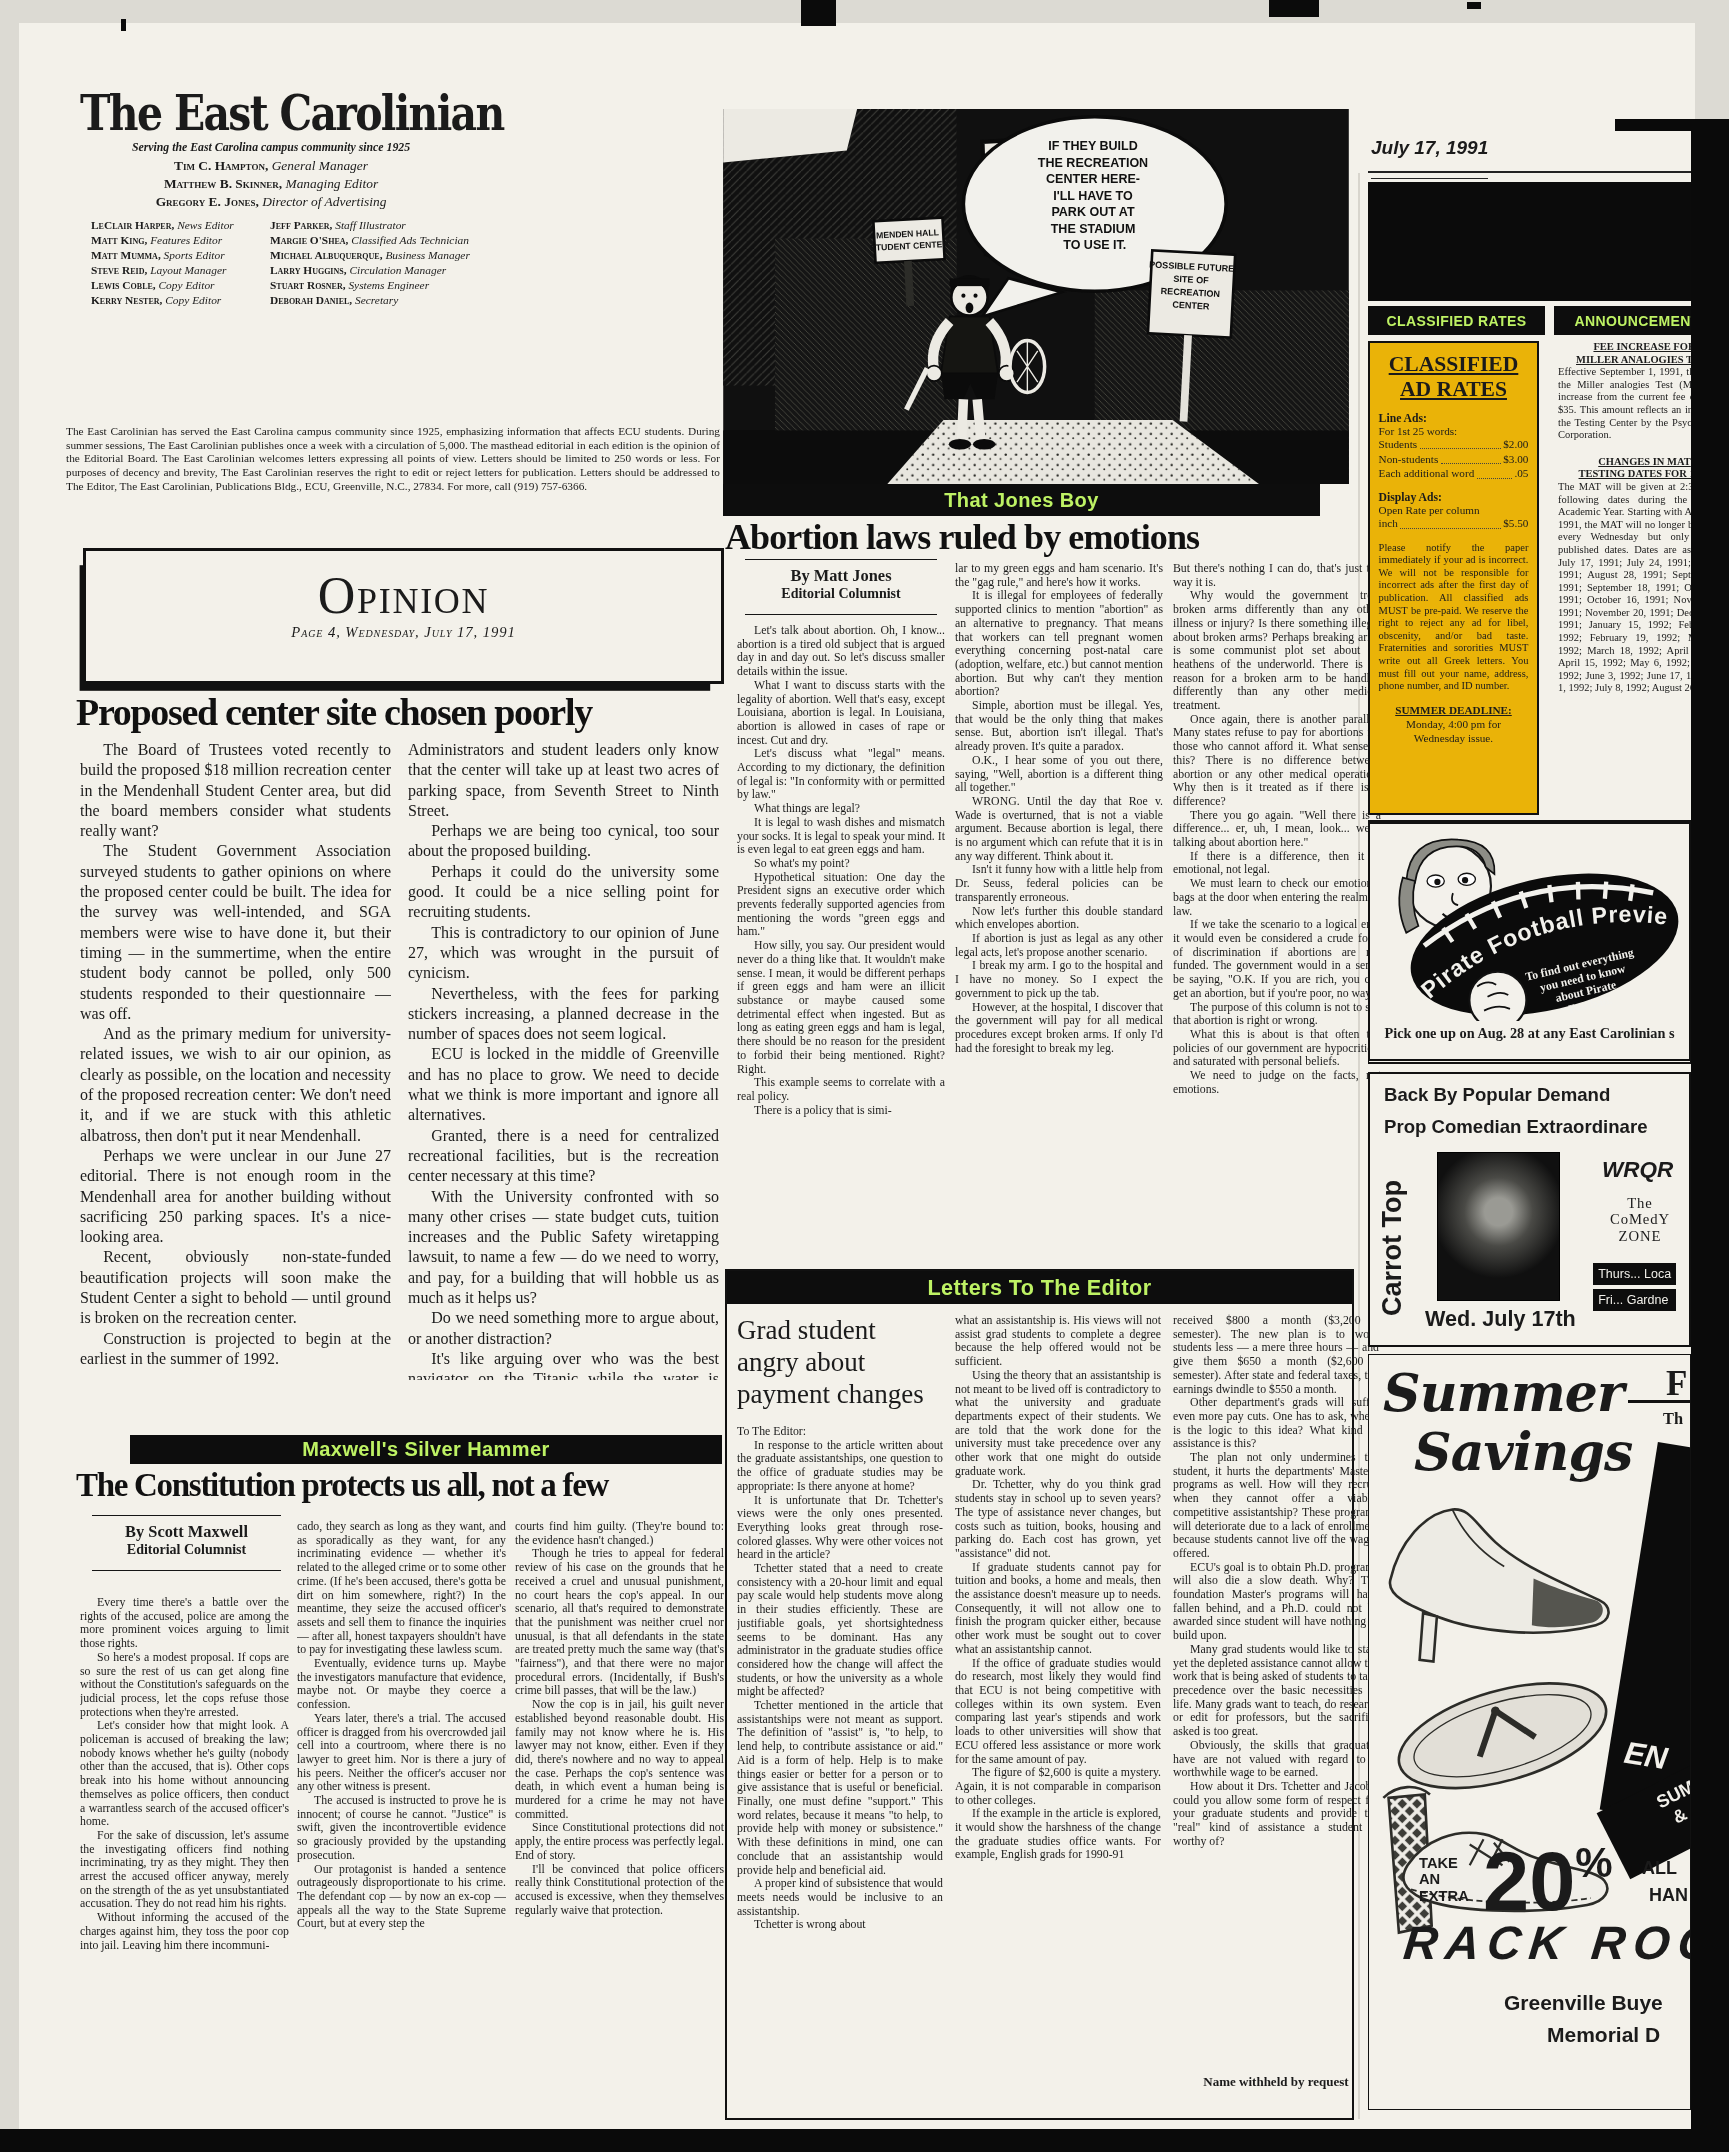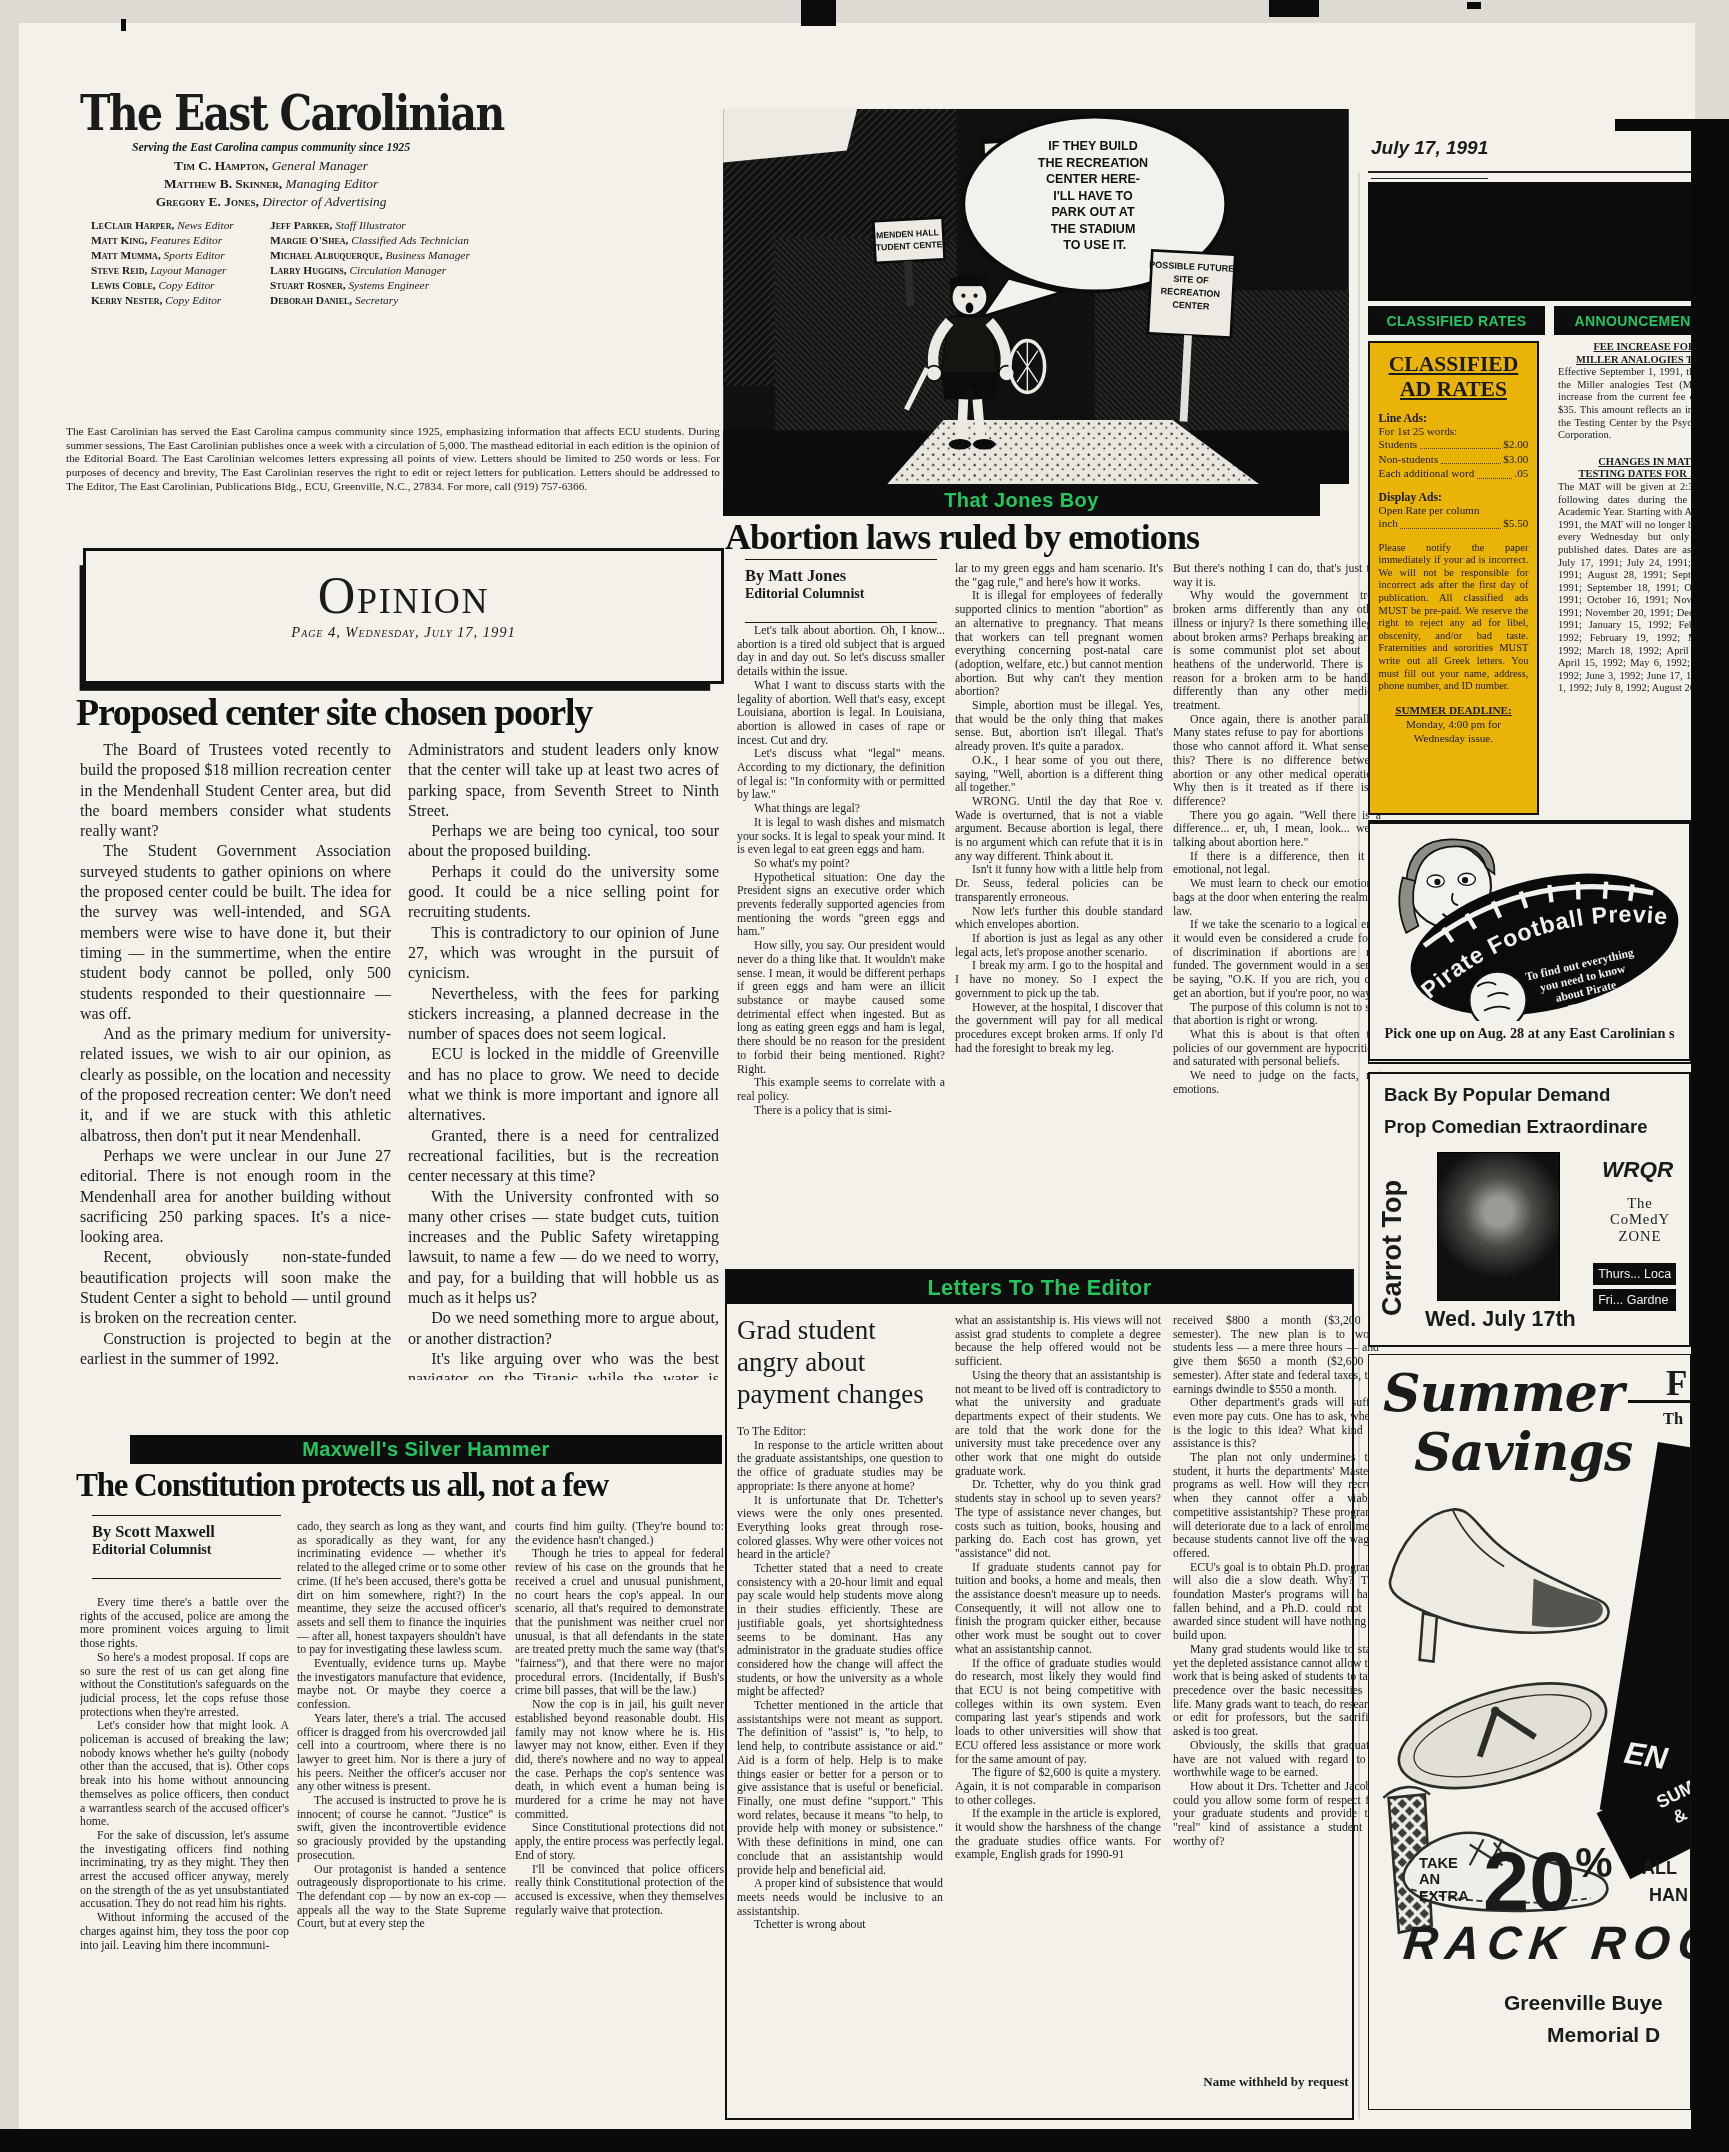--- a/index.html
+++ b/index.html
@@ -5,21 +5,21 @@
   html,body{margin:0;padding:0;}
   body{
     width:1729px;height:2152px;position:relative;overflow:hidden;
     background:#dcdad3;
     font-family:"Liberation Serif",serif;color:#1b1b1b;
   }
   .abs{position:absolute;}
   .sheet{position:absolute;left:19px;top:22.5px;width:1676px;height:2108px;background:#f3f1ea;}
   .mark{position:absolute;background:#0b0b0b;}
   .blackbar{
-    background:#0d0d0d;color:#22c55e;font-family:"Liberation Sans",sans-serif;
+    background:#0d0d0d;color:#bef264;font-family:"Liberation Sans",sans-serif;
     font-weight:bold;display:flex;align-items:center;justify-content:center;
     letter-spacing:0.4px;
   }
   
   .mast-title{
     font-family:"DejaVu Serif",serif;font-weight:900;font-size:41px;letter-spacing:-1.7px;
     transform:scaleY(1.18);transform-origin:top left;text-align:center;white-space:nowrap;
   }
   .mast-tag{font-weight:bold;font-style:italic;font-size:11.8px;text-align:center;}
   .leader-row{text-align:center;font-size:13.4px;line-height:18px;}
@@ -29,22 +29,22 @@
   .staff-row{font-size:11.4px;line-height:15px;}
   .mast-note{font-size:11.3px;line-height:13.7px;text-align:justify;}
   
   .col{position:absolute;overflow:hidden;text-align:justify;}
   .col p{margin:0;text-indent:1.45em;}
   .col.nofirst p:first-child{text-indent:0;}
   .bodyS{font-size:11.8px;line-height:13.7px;}
   .bodyL{font-size:16px;line-height:20.3px;}
   .headline{position:absolute;font-weight:bold;color:#111;}
   .byline{
-    position:absolute;border-top:1.7px solid #151515;border-bottom:1.7px solid #151515;
-    padding:6px 0 20px;
+    position:absolute;text-align:center;border-top:1.7px solid #151515;border-bottom:1.7px solid #151515;
+    padding:6px 0 12px;
   }
   .byline .bn{font-weight:bold;font-size:16.4px;display:block;}
   .byline .bt{font-weight:bold;font-size:14px;display:block;}
   
   .opinion-box{
     position:absolute;border:3.5px solid #111;background:#f3f1ea;text-align:center;
     box-shadow:-8.6px 12px 0 -5.2px #111;
   }
   .opinion-title{font-variant:small-caps;font-size:52px;line-height:57px;letter-spacing:1.7px;margin-top:15.6px;}
   .opinion-sub{font-variant:small-caps;font-style:italic;font-size:14.7px;letter-spacing:0.9px;}

